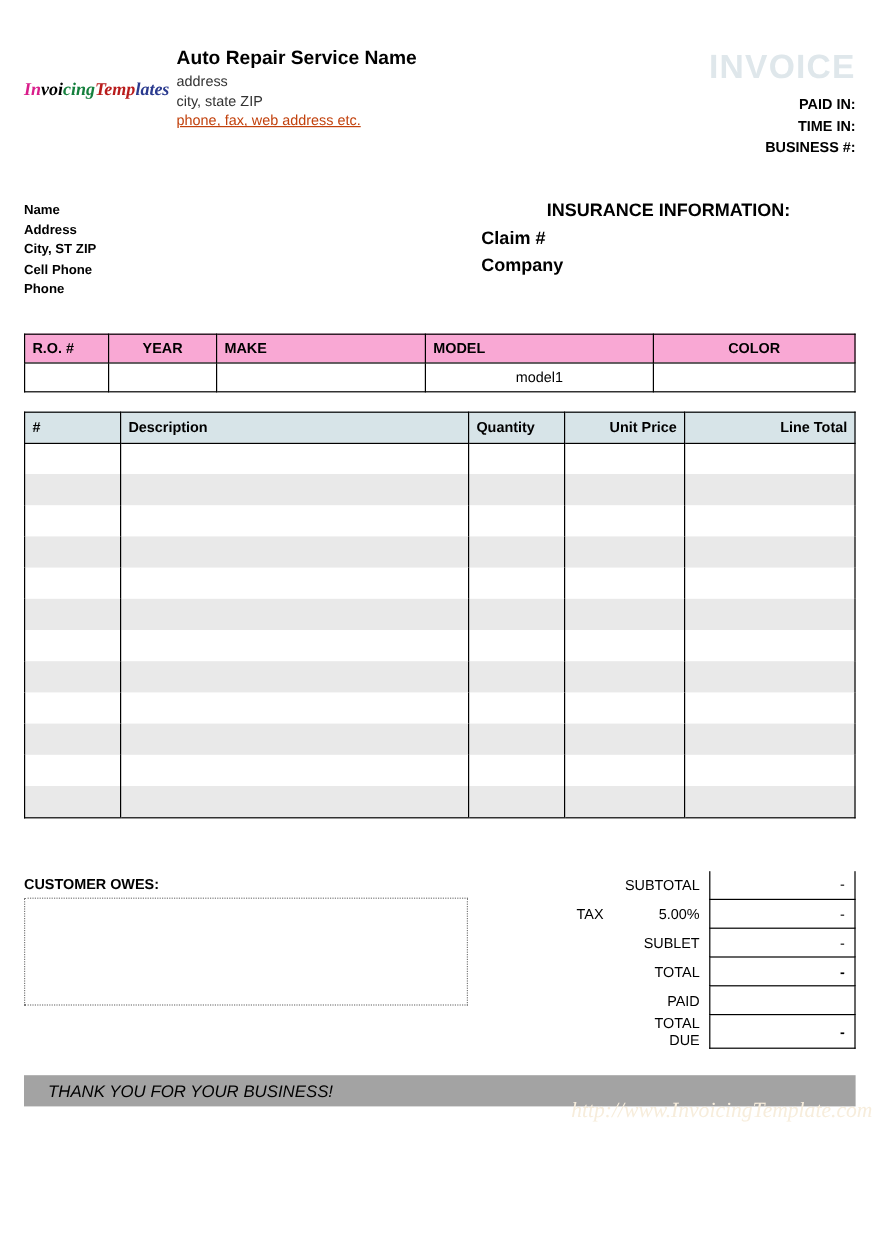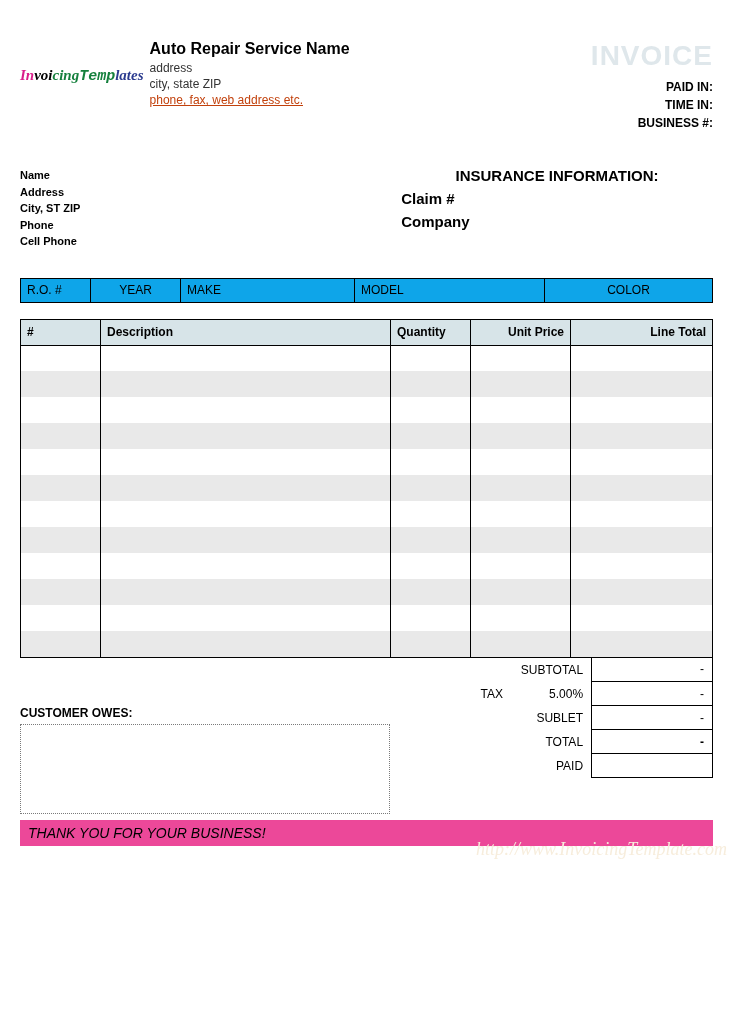--- a/index.html
+++ b/index.html
@@ -25,21 +25,21 @@
     font-style: italic;
     font-size: 15px;
     line-height: 1;
     margin-top: 28px;
     margin-right: 6px;
     white-space: nowrap;
   }
   .logo .c0 { color: #d91e8b; }
   .logo .c1 { color: #000000; }
   .logo .c2 { color: #15803d; }
-  .logo .c3 { color: #15803d; font-family: Liberation Mono, monospace; }
+  .logo .c3 { color: #b91c1c; }
   .logo .c4 { color: #2b3b8f; }
   .biz-title { font-weight: bold; font-size: 16px; margin-bottom: 2px; }
   .biz-line { font-size: 12px; color: #333; line-height: 1.35; }
   .biz-link { color: #c2410c; text-decoration: underline; }
   .invoice-word {
     font-weight: bold;
     font-size: 28px;
     color: #dfe7eb;
     letter-spacing: 1px;
     text-align: right;
@@ -56,21 +56,21 @@
 
   table { border-collapse: collapse; width: 100%; }
   .vehicle-table { margin-top: 28px; }
   .vehicle-table th, .vehicle-table td {
     border: 1px solid #000;
     height: 24px;
     font-size: 12px;
     padding: 0 6px;
     text-align: left;
   }
-  .vehicle-table th { background: #0ea5e9; font-weight: normal; }
+  .vehicle-table th { background: #f9a8d4; font-weight: bold; }
   .vehicle-table .c-ro    { width: 70px; }
   .vehicle-table .c-year  { width: 90px; text-align: center; }
   .vehicle-table .c-make  { width: 174px; }
   .vehicle-table .c-model { width: 190px; }
   .vehicle-table .c-color { width: auto; text-align: center; }
   .vehicle-table td.center { text-align: center; }
 
   .items-table { margin-top: 16px; }
   .items-table th {
     background: #d7e4e8;
@@ -100,44 +100,44 @@
   .items-table tr.last td { border-bottom: 1px solid #000; }
 
   .totals-area { display: flex; margin-top: 0; }
   .totals-left { width: 370px; padding-top: 48px; }
   .owes-label { font-weight: bold; font-size: 12px; margin-bottom: 4px; }
   .owes-box {
     border: 1px dotted #7a7a7a;
     height: 90px;
     width: 370px;
   }
-  .totals-right { flex: 1; }
+  .totals-right { flex: 1; margin-top: 44px; }
   .tot-table { width: 100%; border-collapse: collapse; }
   .tot-table td {
     height: 24px;
     font-size: 12px;
     padding: 0 8px;
     text-align: right;
   }
   .tot-table .lab  { width: 120px; }
   .tot-table .mid  { width: 80px; }
   .tot-table .val  {
     width: 120px;
     border-left: 1px solid #000;
     border-right: 1px solid #000;
     border-bottom: 1px solid #000;
   }
   .tot-table tr.strong .lab, .tot-table tr.strong .val { font-weight: bold; }
 
   .thanks {
-    margin-top: 6px;
-    background: #ec4899;
+    margin-top: 22px;
+    background: #a3a3a3;
     font-style: italic;
     font-size: 14px;
-    padding: 5px 8px;
+    padding: 5px 20px;
   }
   .watermark {
     position: absolute;
     right: 6px;
     bottom: 6px;
     font-family: "Times New Roman", serif;
     font-style: italic;
     font-size: 18px;
     color: #f7eddc;
     pointer-events: none;
@@ -166,38 +166,45 @@
       <div>BUSINESS #:</div>
     </div>
   </div>
 </div>
 
 <div class="info-row">
   <div class="cust-block">
     <div>Name</div>
     <div>Address</div>
     <div>City, ST ZIP</div>
+    <div>Cell Phone</div>
     <div>Phone</div>
-    <div>Cell Phone</div>
   </div>
   <div class="ins-block">
     <div class="ins-title">INSURANCE INFORMATION:</div>
     <div class="ins-line">Claim #</div>
     <div class="ins-line">Company</div>
   </div>
 </div>
 
 <table class="vehicle-table">
   <tbody>
       <tr>
     <th class="c-ro">R.O. #</th>
     <th class="c-year">YEAR</th>
     <th class="c-make">MAKE</th>
     <th class="c-model">MODEL</th>
     <th class="c-color">COLOR</th>
+  </tr>
+  <tr>
+    <td class="c-ro"></td>
+    <td class="c-year center"></td>
+    <td class="c-make"></td>
+    <td class="c-model center">model1</td>
+    <td class="c-color center"></td>
   </tr>
 </tbody>
   </table>
 
 <table class="items-table">
   <thead>
     <tr>
       <th class="c-num">#</th>
       <th class="c-desc">Description</th>
       <th class="c-qty">Quantity</th>
@@ -319,19 +326,24 @@
       <tr class="strong">
         <td class="lab"></td>
         <td class="mid">TOTAL</td>
         <td class="val">-</td>
       </tr>
       <tr>
         <td class="lab"></td>
         <td class="mid">PAID</td>
         <td class="val"></td>
       </tr>
+      <tr class="strong">
+        <td class="lab"></td>
+        <td class="mid">TOTAL DUE</td>
+        <td class="val">-</td>
+      </tr>
     </tbody>
       </table>
   </div>
 </div>
 
 <div class="thanks">THANK YOU FOR YOUR BUSINESS!</div>
 <div class="watermark">http://www.InvoicingTemplate.com</div>
 
 </body></html>

